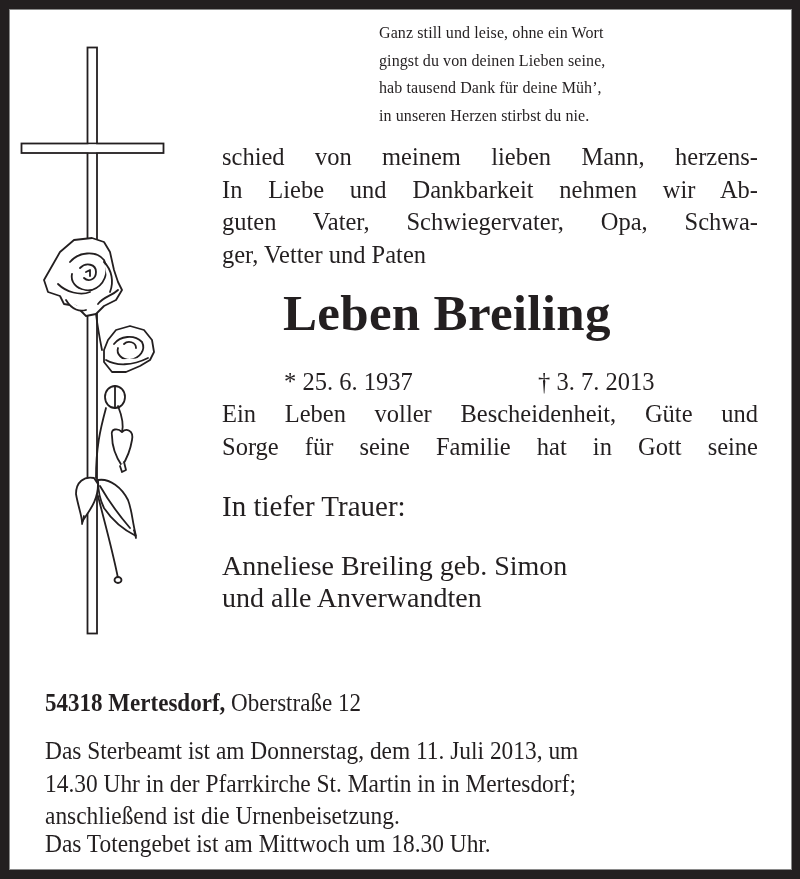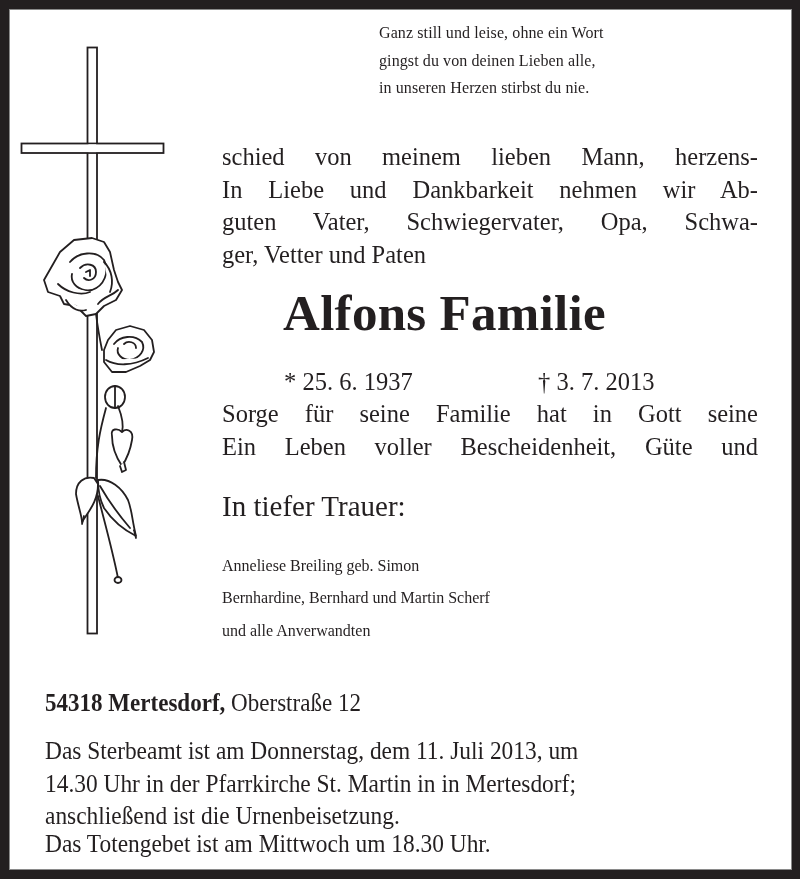--- a/index.html
+++ b/index.html
@@ -70,21 +70,21 @@
     .life div { white-space: nowrap; }
     .mourn-label {
       position: absolute;
       left: 222px; top: 490px;
       font-size: 29px;
       white-space: nowrap;
     }
     .mourners {
       position: absolute;
       left: 222px; top: 550px;
-      font-size: 16px;
+      font-size: 28px;
       line-height: 32.3px;
     }
     .mourners div { white-space: nowrap; }
     .address {
       position: absolute;
       left: 45px; top: 689px;
       font-size: 24.5px;
       white-space: nowrap;
       transform: scaleX(0.94);
       transform-origin: left top;
@@ -156,45 +156,45 @@
     <path d="M134,530 L136,538"></path>
     <path d="M100,486 C108,500 118,514 130,528" fill="none"></path>
 
     <path d="M98,496 C104,520 112,548 118,578" fill="none"></path>
     <ellipse cx="118" cy="580" rx="3.5" ry="3"></ellipse>
   </g>
 </svg>
 
 <div class="poem">
   <div>Ganz still und leise, ohne ein Wort</div>
-  <div>gingst du von deinen Lieben alle,</div>
+  <div>gingst du von deinen Lieben seine,</div>
+  <div>hab tausend Dank für deine Müh’,</div>
   <div>in unseren Herzen stirbst du nie.</div>
 </div>
 
 <div class="intro">
   <div class="j">schied von meinem lieben Mann, herzens-</div>
   <div class="j">In Liebe und Dankbarkeit nehmen wir Ab-</div>
   <div class="j">guten Vater, Schwiegervater, Opa, Schwa-</div>
   <div>ger, Vetter und Paten</div>
 </div>
 
-<div class="name">Alfons Familie</div>
+<div class="name">Leben Breiling</div>
 <div class="dates born">* 25. 6. 1937</div>
 <div class="dates died">† 3. 7. 2013</div>
 
 <div class="life">
+  <div class="j">Ein Leben voller Bescheidenheit, Güte und</div>
   <div class="j">Sorge für seine Familie hat in Gott seine</div>
-  <div class="j">Ein Leben voller Bescheidenheit, Güte und</div>
 </div>
 
 <div class="mourn-label">In tiefer Trauer:</div>
 
 <div class="mourners">
   <div>Anneliese Breiling geb. Simon</div>
-  <div>Bernhardine, Bernhard und Martin Scherf</div>
   <div>und alle Anverwandten</div>
 </div>
 
 <div class="address">
   <b>54318 Mertesdorf,</b>
   <span>Oberstraße 12</span>
 </div>
 
 <div class="service">
   <div>Das Sterbeamt ist am Donnerstag, dem 11. Juli 2013, um</div>

